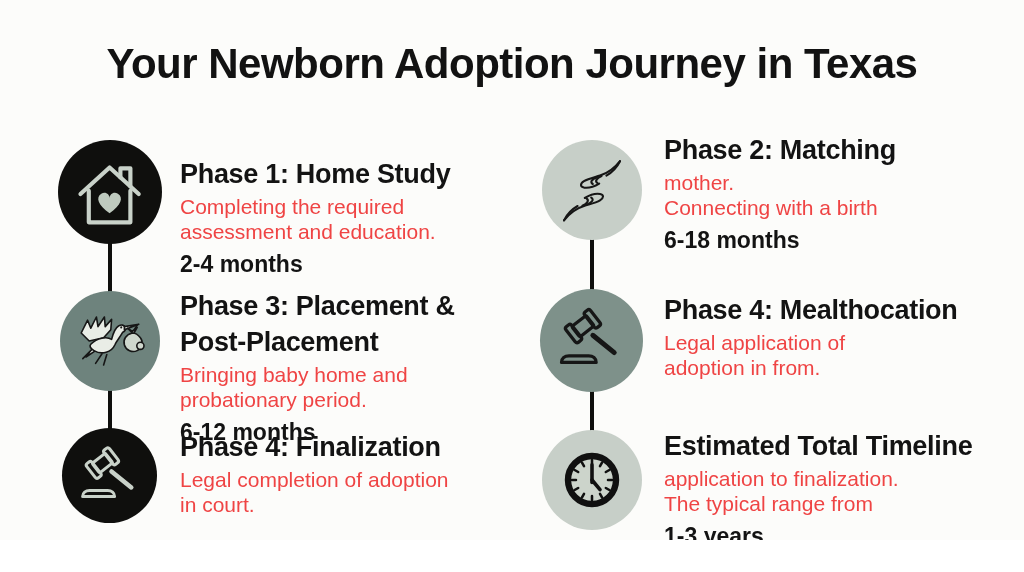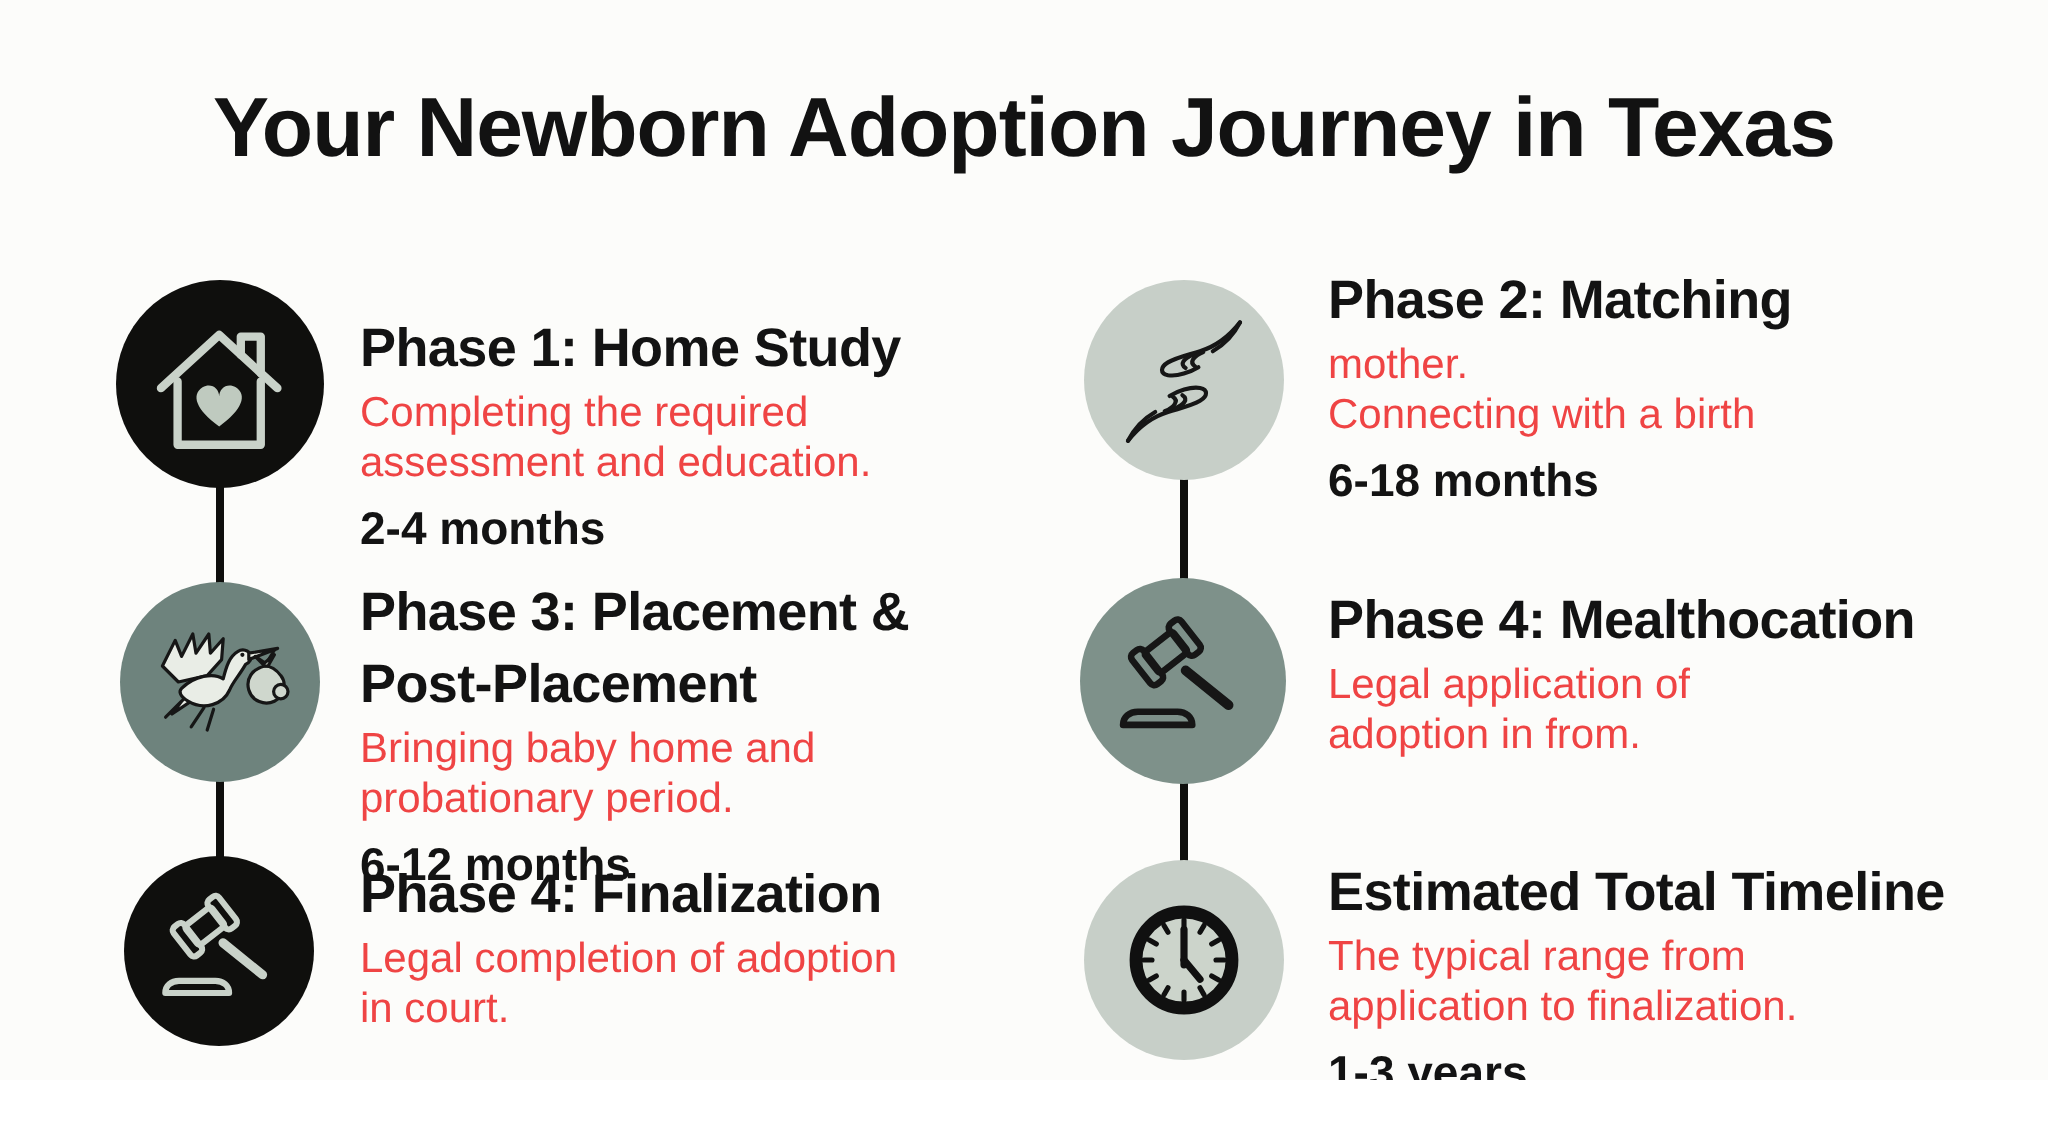--- a/index.html
+++ b/index.html
@@ -170,18 +170,18 @@
     <div class="h">Phase 4: Mealthocation</div>
     <div class="h"></div>
     <div class="d">Legal application of</div>
     <div class="d">adoption in from.</div>
     <div class="dur"></div>
   </div>
 
   <div class="tblock t-r3">
     <div class="h">Estimated Total Timeline</div>
     <div class="h"></div>
+    <div class="d">application to finalization.</div>
     <div class="d">The typical range from</div>
-    <div class="d">application to finalization.</div>
     <div class="dur">1-3 years</div>
   </div>
 
 </div>
 
 </body></html>

